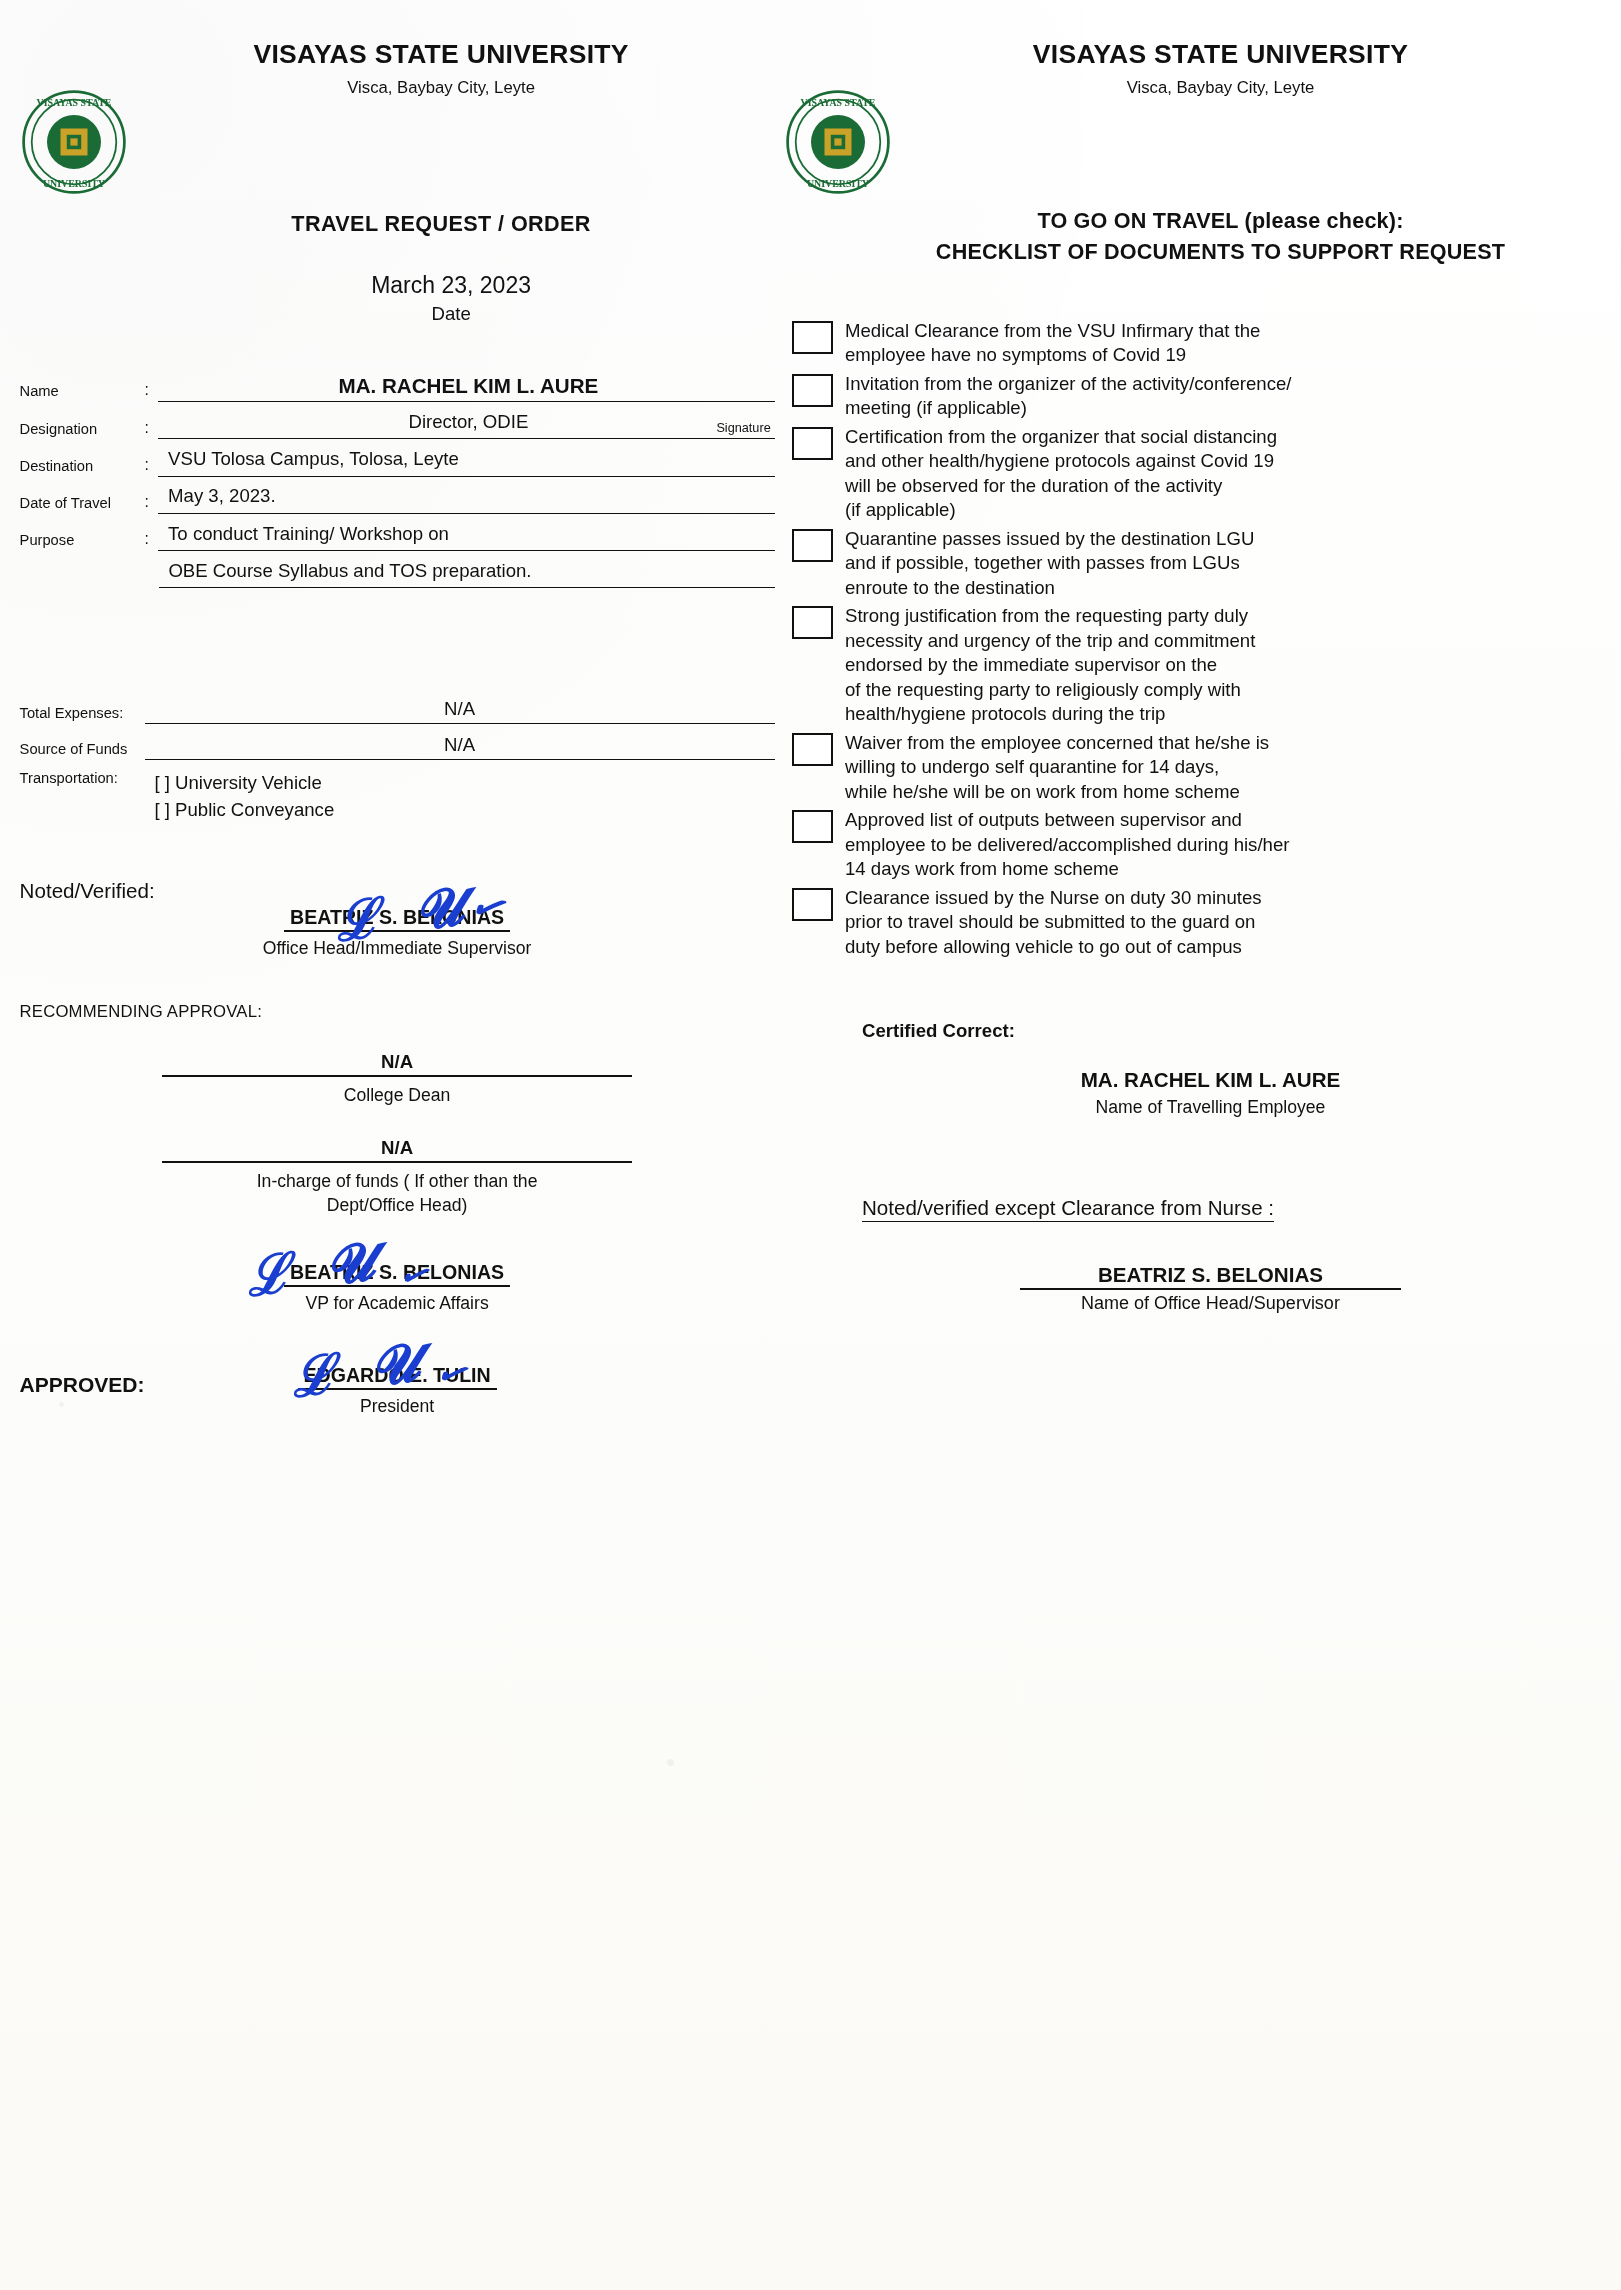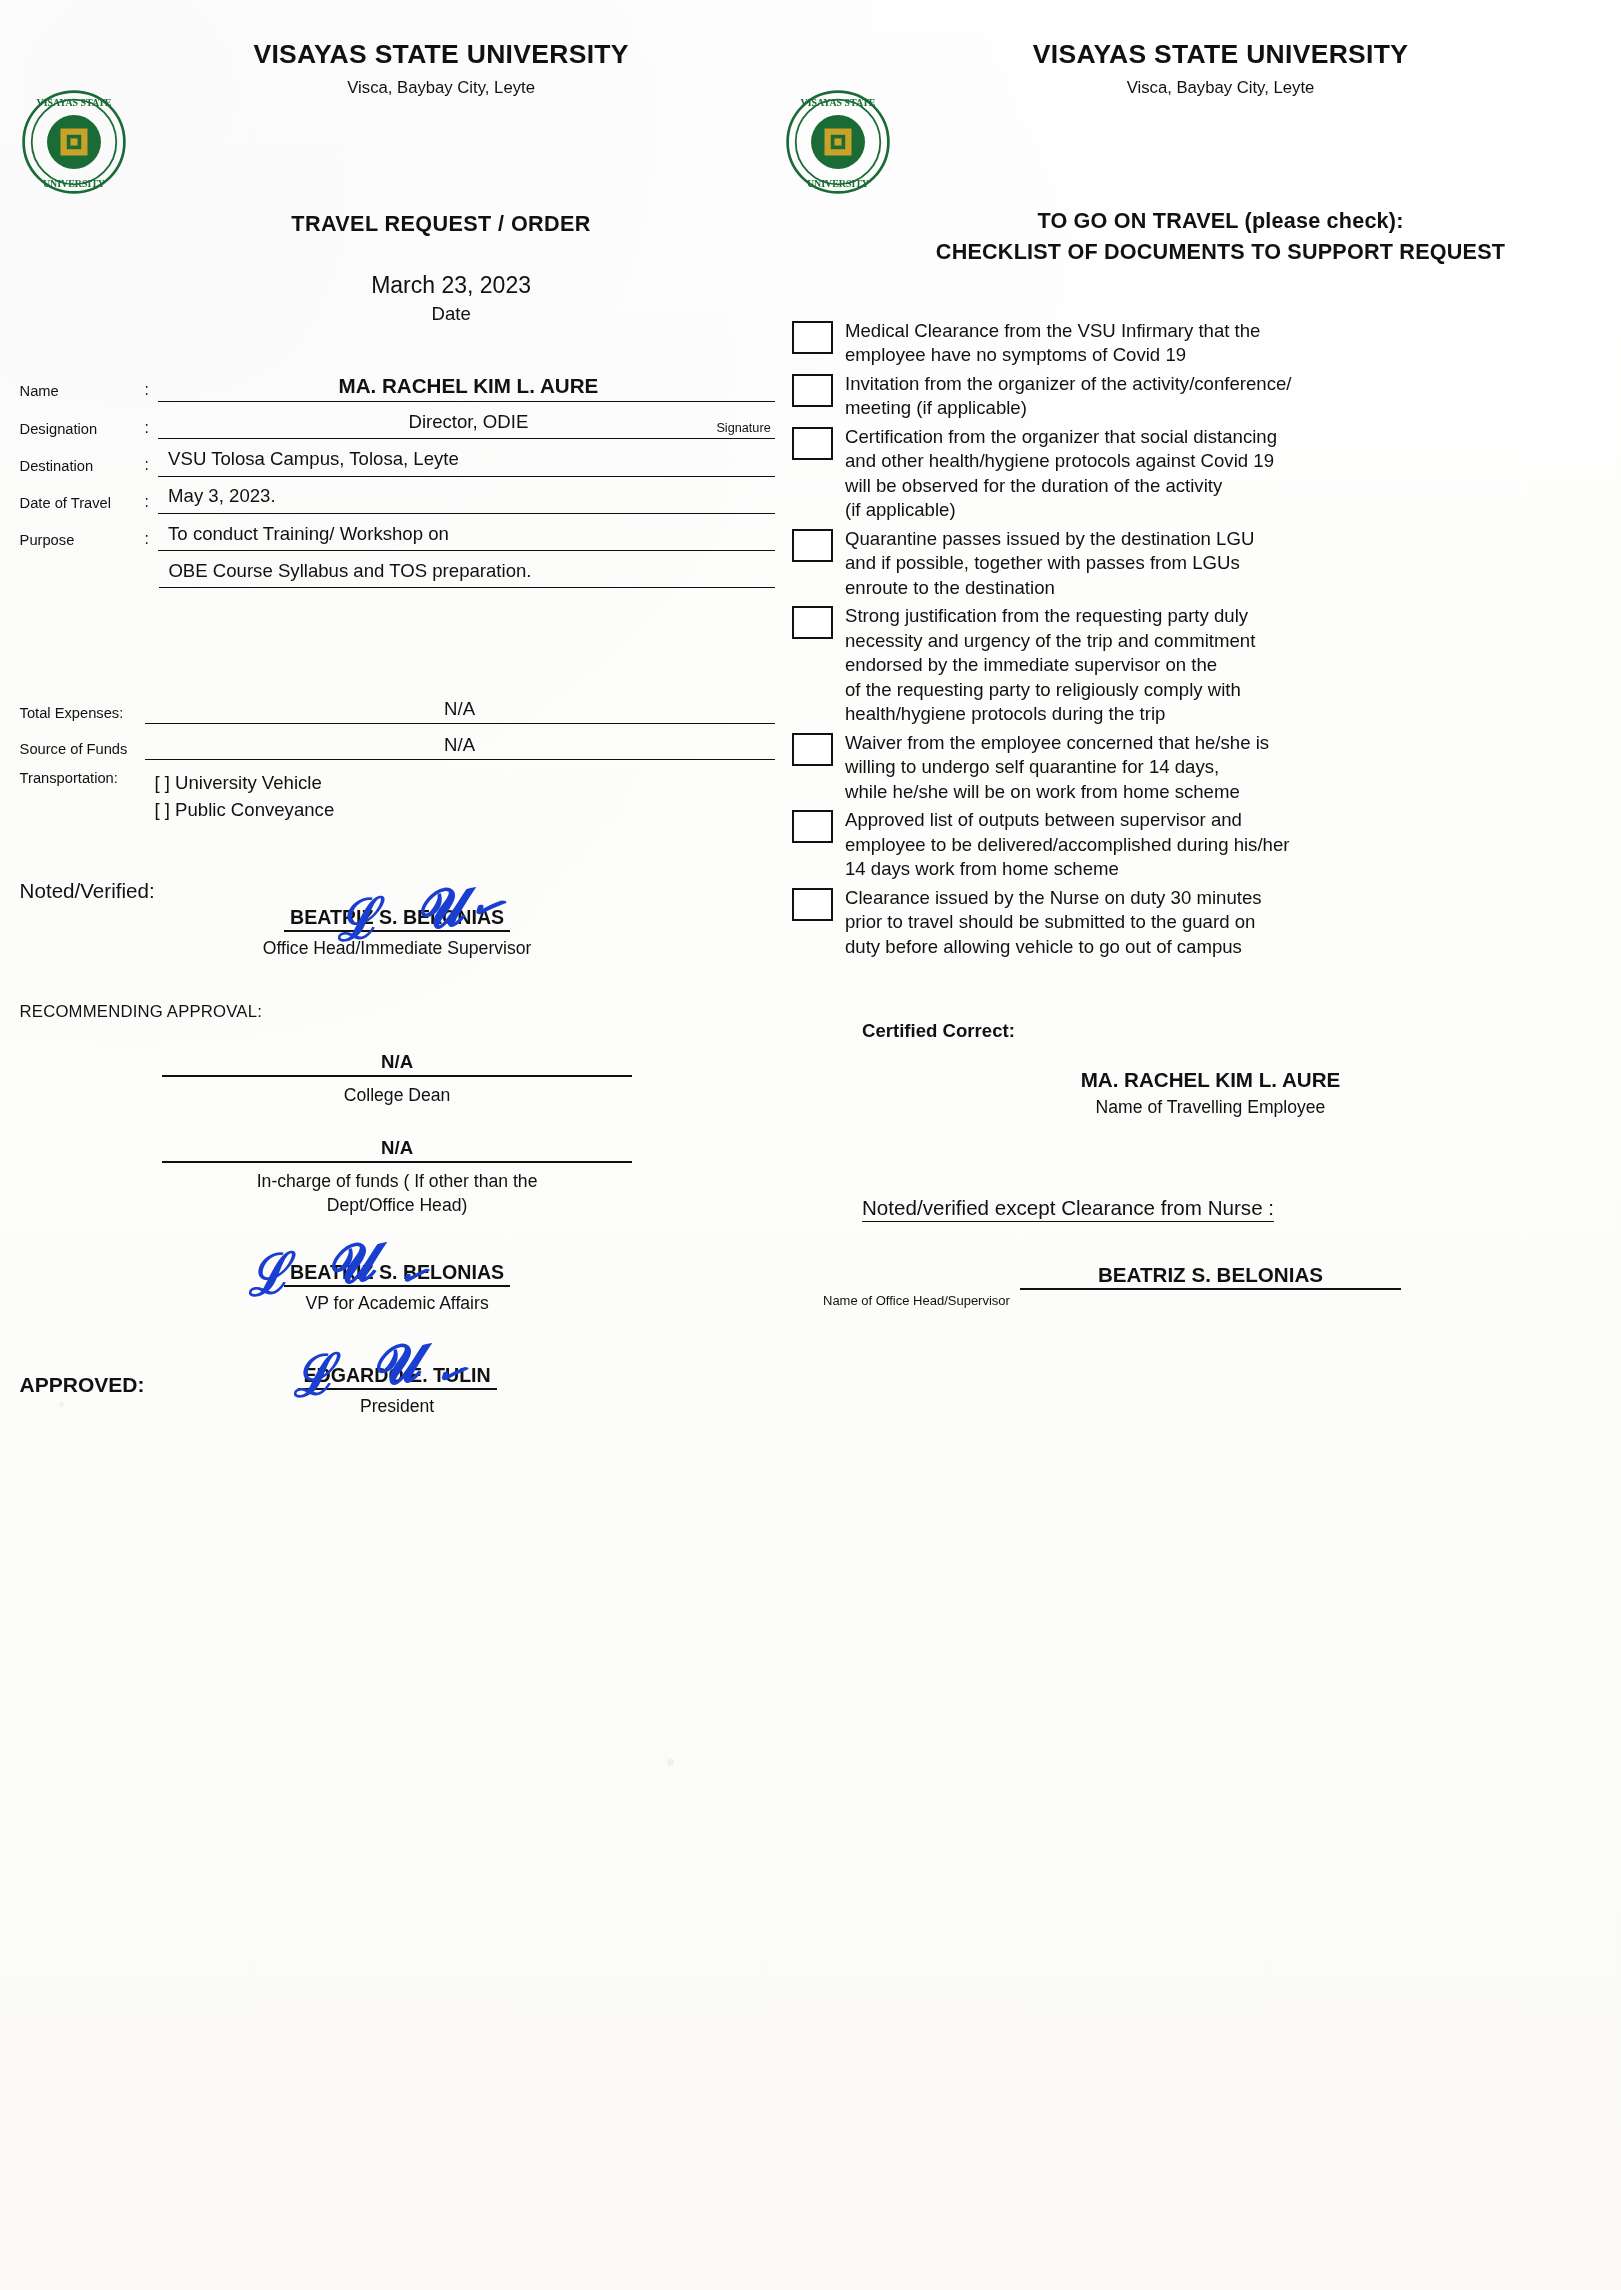--- a/index.html
+++ b/index.html
@@ -121,21 +121,21 @@
   .cname { margin-top:25.5px; text-align:center; font-weight:bold; font-size:20.6px; padding-left:39px;}
   .ccap { text-align:center; font-size:17.6px; margin-top:4.9px; padding-left:39px;}
 
   .notedex { margin-top:78px; padding-left:78px; font-size:20.6px;}
   .notedex span { border-bottom:1.6px solid #111; padding-bottom:2px;}
   .headname {
     margin-top:43px; text-align:center; font-weight:bold; font-size:20.6px;
     padding-left:39px;
   }
   .headname .u { border-bottom:2.5px solid #111; padding:0 78px 2px 78px;}
-  .headcap { text-align:left; font-size:13px; margin-top:6.9px; padding-left:39px;}
+  .headcap { text-align:center; font-size:18px; margin-top:6.9px; padding-left:39px;}
 </style>
 </head>
 <body>
 
 <div class="page">
 
   <div class="scanblob" style="left:667px; top:1759px; width:6.9px; height:6.9px;"></div>
   <div class="scanblob" style="left:59px;  top:1402px; width:4.9px;  height:4.9px;"></div>
 
   <div class="colL">

